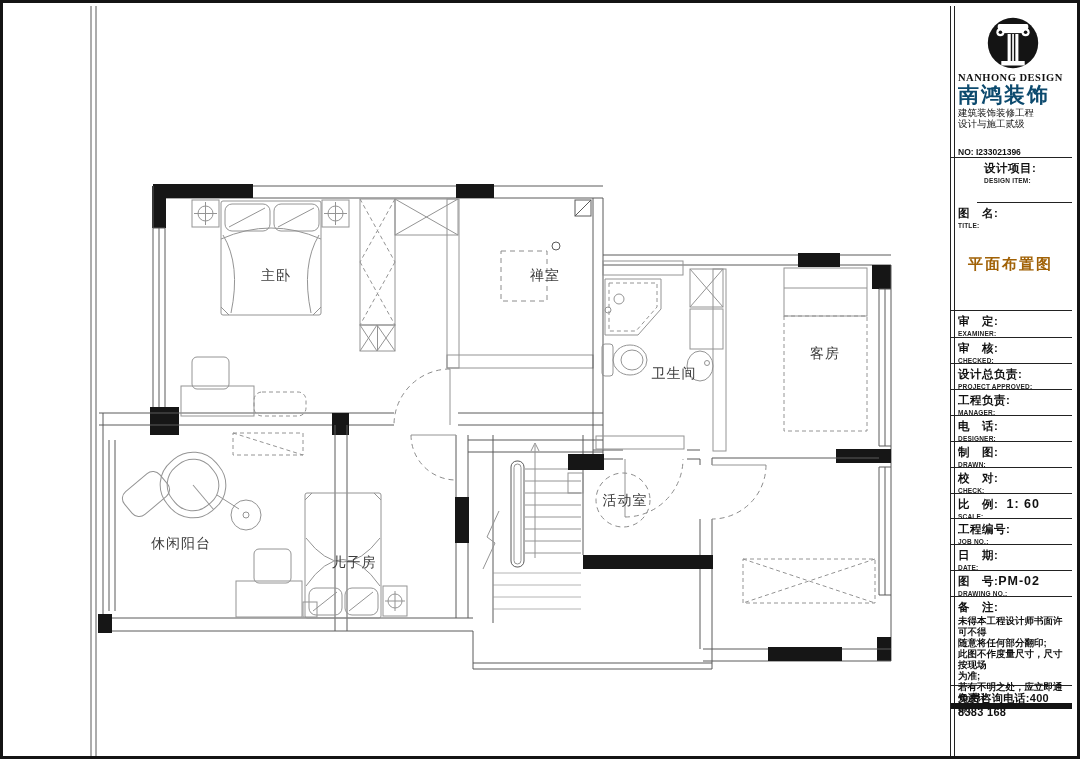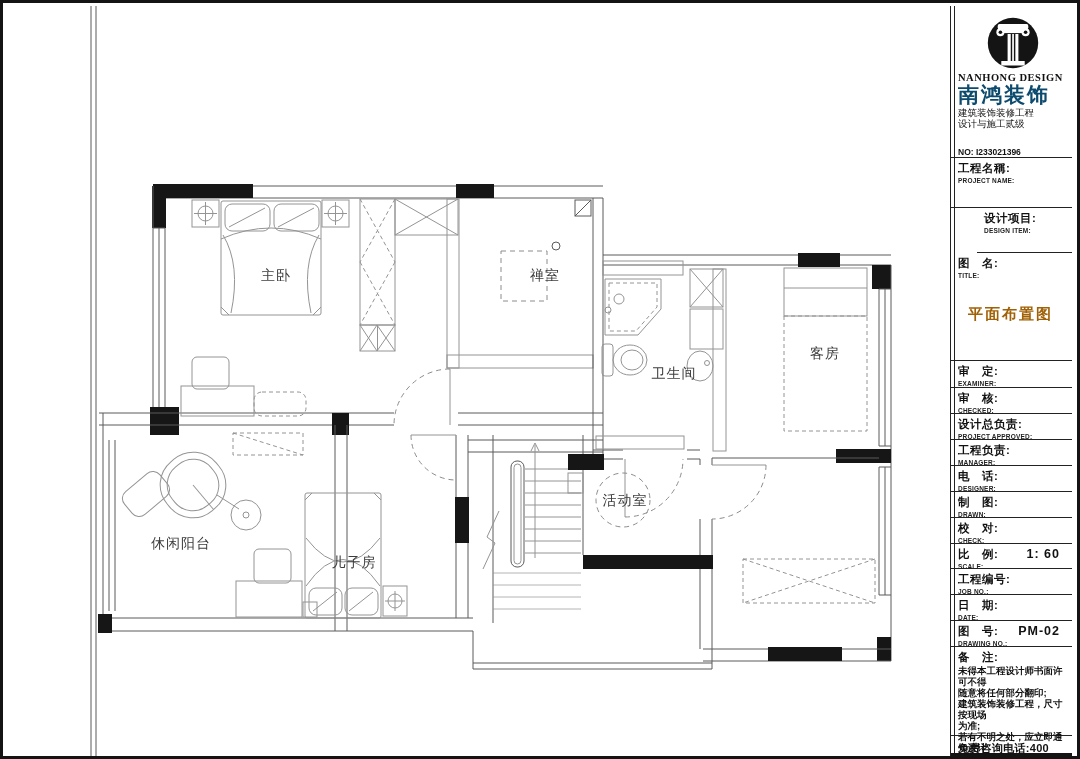--- a/index.html
+++ b/index.html
@@ -16,21 +16,21 @@
   .brand-en{font-family:"Liberation Serif",serif;font-weight:bold;font-size:10.5px;letter-spacing:.5px;color:#111;}
   .brand-cn{font-family:Liberation Sans, sans-serif;font-weight:bold;font-size:21px;letter-spacing:2px;color:#0c4a6e;line-height:24px;}
   .brand-tag{font-weight:normal;font-size:9.5px;color:#111;line-height:11px;}
   .brand-no{font-weight:bold;font-size:8.5px;color:#111;margin-top:18px;}
   .cn{display:block;font-weight:bold;font-size:11.5px;color:#111;letter-spacing:.5px;white-space:pre;}
   .en{display:block;font-weight:bold;font-size:6.5px;color:#222;letter-spacing:.2px;margin-top:1px;white-space:pre;}
   .r-name{height:50px;} .r-item{height:45px;margin-left:26px;} .r-title{height:108px;}
   .r-sm{height:26px;} .r-sm3{height:27px;} .r-scale{height:25px;}
   .r-notes{height:89px;} .r-phone{height:23px;border-bottom:6px solid #141414;}
   .title-val{display:block;margin-top:26px;text-align:center;padding-right:4px;font-weight:bold;font-size:15px;letter-spacing:2px;color:#a16207;}
-  .inline-val{position:absolute;right:12px;top:3px;font-weight:bold;font-size:12.5px;color:#111;letter-spacing:1px;}
+  .inline-val{position:absolute;right:32px;top:3px;font-weight:bold;font-size:12.5px;color:#111;letter-spacing:1px;}
   .note-line{font-weight:bold;font-size:9.5px;line-height:11px;color:#111;}
   .phone-line{font-weight:bold;font-size:11px;color:#111;letter-spacing:.3px;padding-top:2px;display:block;}
 </style>
 </head>
 <body>
 
 <div class="sheet">
 
   <svg style="position:absolute;left:3px;top:3px;" width="950" height="753" viewBox="3 3 950 753">
     <defs>
@@ -310,24 +310,20 @@
           </g>
         </svg>
       </div>
       <div class="brand-en">NANHONG DESIGN</div>
       <div class="brand-cn">南鸿装饰</div>
       <div class="brand-tag">建筑装饰装修工程</div>
       <div class="brand-tag">设计与施工贰级</div>
       <div class="brand-no">NO: I233021396</div>
     </div>
 
-    <div class="trow r-name">
-      <span class="cn">工程名稱:</span>
-      <span class="en">PROJECT NAME:</span>
-    </div>
     <div class="trow r-item">
       <span class="cn">设计项目:</span>
       <span class="en">DESIGN ITEM:</span>
     </div>
     <div class="trow r-title">
       <span class="cn">图　名:</span>
       <span class="en">TITLE:</span>
       <span class="title-val">平面布置图</span>
     </div>
     <div class="trow r-sm3">
@@ -374,21 +370,21 @@
     <div class="trow r-sm">
       <span class="cn">图　号:</span>
       <span class="en">DRAWING NO.:</span>
       <span class="inline-val">PM-02</span>
     </div>
 
     <div class="trow r-notes">
       <span class="cn">备　注:</span>
       <div class="note-line">未得本工程设计师书面许可不得</div>
       <div class="note-line">随意将任何部分翻印;</div>
-      <div class="note-line">建筑装饰装修工程，尺寸按现场</div>
+      <div class="note-line">此图不作度量尺寸，尺寸按现场</div>
       <div class="note-line">为准;</div>
       <div class="note-line">若有不明之处，应立即通知设计</div>
       <div class="note-line">师。</div>
 
     </div>
 
     <div class="trow r-phone">
       <span class="phone-line">免费咨询电话:400 8383 168</span>
     </div>
 

